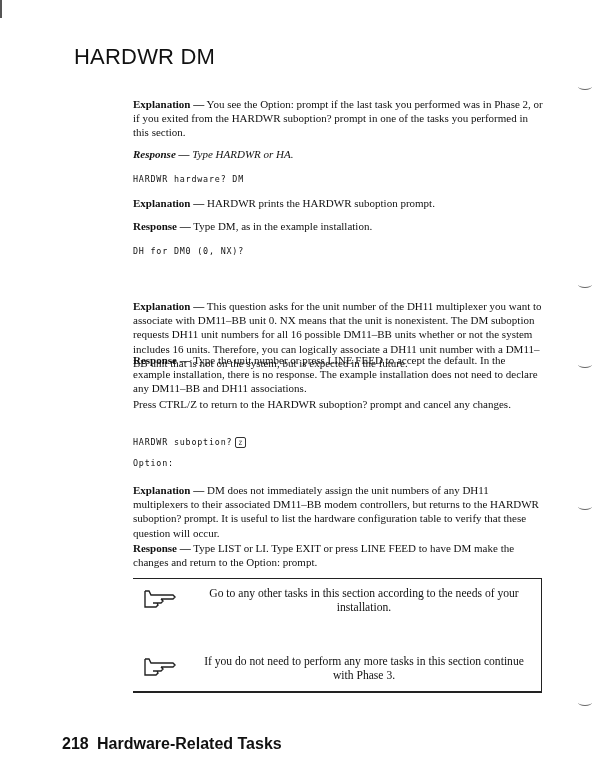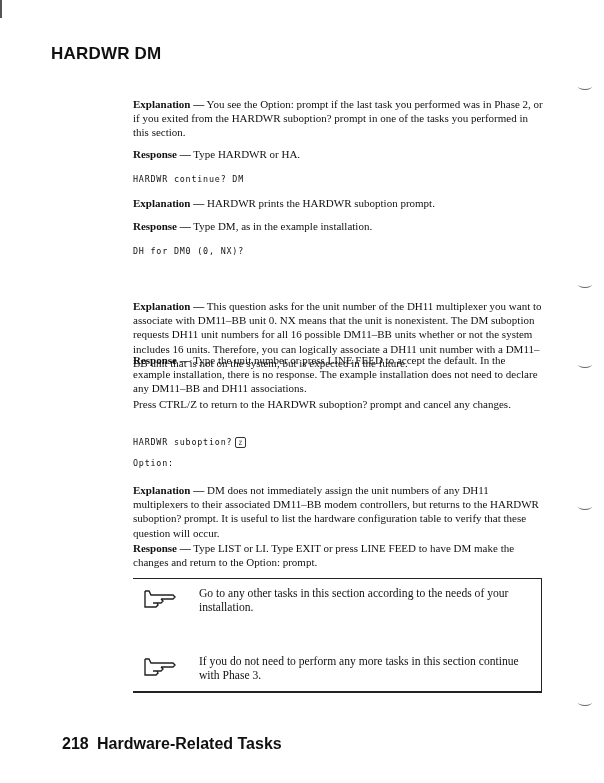--- a/index.html
+++ b/index.html
@@ -1,46 +1,46 @@
 <!DOCTYPE html>
 <html><head>
 <meta charset="utf-8">
 <style>
   html, body { margin:0; padding:0; background:#fff; }
   body { width:604px; height:783px; position:relative; overflow:hidden; color:#111; }
   .page { position:absolute; left:0; top:0; width:604px; height:783px; }
   .edge-mark { position:absolute; left:0; top:0; width:2px; height:18px; background:#555; }
-  .heading { position:absolute; left:51px; top:44px; font-family:"Liberation Sans", sans-serif; font-weight:bold; font-size:17px; letter-spacing:0.2px; }
+  .heading { position:absolute; left:74px; top:44px; font-family:"Liberation Sans", sans-serif; font-weight:normal; font-size:22px; letter-spacing:0.2px; }
   .body { position:absolute; left:133px; width:410px; font-family:"Liberation Serif", serif; font-size:11px; line-height:14.2px; }
   .body p { margin:0; }
   .lbl { font-weight:bold; }
   .code { position:absolute; left:133px; font-family:"DejaVu Sans Mono", monospace; font-size:8.4px; letter-spacing:0.8px; }
   .key { display:inline-block; width:9px; height:9px; border:1px solid #333; border-radius:2px; font-size:6px; line-height:9px; text-align:center; vertical-align:middle; margin-left:3px; }
   .note-box { position:absolute; left:133px; top:578px; width:408px; height:112px; border-top:1.5px solid #222; border-right:1.5px solid #222; border-bottom:2px solid #222; }
   .note { position:absolute; left:0; width:408px; }
   .note-icon { position:absolute; left:10px; width:34px; height:24px; }
-  .note-text { position:absolute; left:66px; width:330px; font-family:"Liberation Serif", serif; font-size:11.6px; line-height:14.2px; }
+  .note-text { position:absolute; left:66px; width:330px; font-family:"Liberation Serif", serif; font-size:11.6px; line-height:14.2px;text-align:center; }
   .footer { position:absolute; top:735px; font-family:"Liberation Sans", sans-serif; font-weight:bold; font-size:16px; }
   .margin-tick { position:absolute; left:578px; width:14px; height:6px; border-bottom:1px solid #666; border-radius:0 0 50% 50%; }
 </style>
 </head>
 <body>
 
 <div class="page">
   <div class="edge-mark"></div>
 
   <div class="heading">HARDWR DM</div>
 
   <div class="body" style="top:97px;">
     <p><span class="lbl">Explanation —</span><span> You see the Option: prompt if the last task you performed was in Phase 2, or if you exited from the HARDWR suboption? prompt in one of the tasks you performed in this section.</span></p>
   </div>
-  <div class="body" style="top:147px;">
+  <div class="body" style="top:147px;font-style:italic;">
     <p><span class="lbl">Response —</span><span> Type HARDWR or HA.</span></p>
   </div>
-  <div class="code" style="top:174px;">HARDWR continue? DM</div>
+  <div class="code" style="top:174px;">HARDWR hardware? DM</div>
 
   <div class="body" style="top:196px;">
     <p><span class="lbl">Explanation —</span><span> HARDWR prints the HARDWR suboption prompt.</span></p>
   </div>
   <div class="body" style="top:219px;">
     <p><span class="lbl">Response —</span><span> Type DM, as in the example installation.</span></p>
   </div>
   <div class="code" style="top:246px;">DH for DM0 (0, NX)?</div>
 
   <div class="body" style="top:268px;margin-top:31px;">

